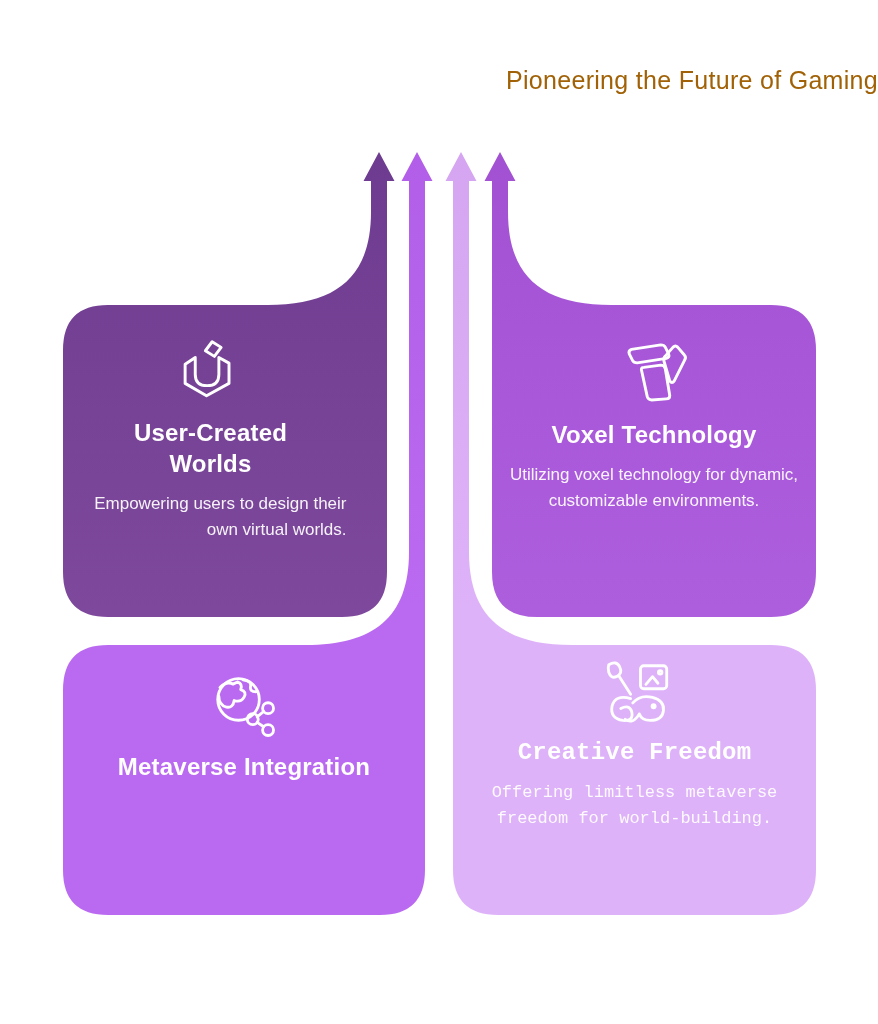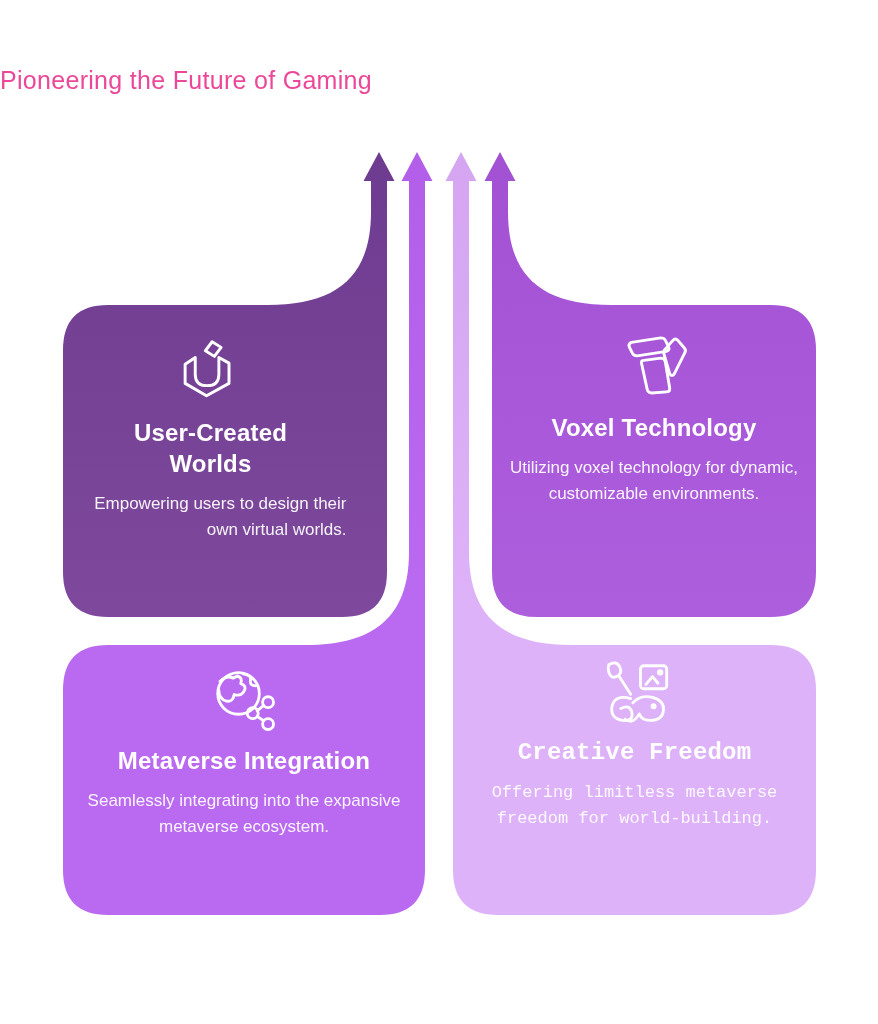--- a/index.html
+++ b/index.html
@@ -1,31 +1,31 @@
 <!DOCTYPE html>
 <html><head>
 <meta charset="utf-8">
 <style>
   html,body{margin:0;padding:0;background:#ffffff;}
   .stage{
     position:relative;width:878px;height:1024px;margin:0 auto;overflow:hidden;
     background:#ffffff;font-family:"Liberation Sans",sans-serif;
   }
   .main-title{
-    position:absolute;top:66px;left:0;right:0;text-align:left;
-    font-size:25px;font-weight:500;color:#ec4899;letter-spacing:.3px;
+    position:absolute;top:66px;left:0;right:0;text-align:right;
+    font-size:25px;font-weight:500;color:#a16207;letter-spacing:.3px;
   }
   .shapes{position:absolute;left:0;top:0;width:878px;height:1024px;display:block;}
   .card-content{
     position:absolute;box-sizing:border-box;display:flex;flex-direction:column;
     align-items:center;text-align:center;color:#ffffff;
   }
   .c0{left:48px;top:305px;width:325px;height:312px;padding-top:30px;}
-  .c1{left:492px;top:305px;width:324px;height:312px;padding-top:25px;}
-  .c2{left:63px;top:645px;width:362px;height:324px;padding-top:20px;}
+  .c1{left:492px;top:305px;width:324px;height:312px;padding-top:32px;}
+  .c2{left:63px;top:645px;width:362px;height:324px;padding-top:26px;}
   .c3{left:453px;top:645px;width:363px;height:288px;padding-top:12px;font-family:Liberation Mono, monospace;}
   .card-icon{width:72px;height:72px;flex:0 0 auto;}
   .c2 .card-icon,.c3 .card-icon{width:70px;height:70px;}
   .card-title{font-size:24px;font-weight:700;line-height:31px;margin:10px 0 0;letter-spacing:.2px;}
   .c0 .card-title{max-width:232px;}
   .card-desc{font-size:17px;line-height:26px;margin:12px 0 0;font-weight:400;color:rgba(255,255,255,.93);}
   .c0 .card-desc{max-width:272px;text-align:right;}
   .c1 .card-desc{max-width:302px;}
   .c2 .card-desc{max-width:334px;}
   .c3 .card-desc{max-width:300px;}
@@ -95,21 +95,20 @@
       <circle class="icon-stroke" cx="27" cy="26" r="19"></circle>
       <path class="icon-stroke" d="M10 15 Q16 9 22 12 L26 10 Q31 12 29 17 Q35 19 32 24 Q29 29 23 27 Q22 34 16 33 Q9 31 9 23"></path>
       <path class="icon-stroke" d="M31 8 Q39 9 38 14 Q37 19 43 19"></path>
       <line class="icon-stroke" x1="44" y1="42" x2="50" y2="37"></line>
       <line class="icon-stroke" x1="44" y1="47" x2="50" y2="51"></line>
       <circle class="icon-stroke" cx="40" cy="44" r="5" fill="#ba6af0"></circle>
       <circle class="icon-stroke" cx="54" cy="34" r="5" fill="#ba6af0"></circle>
       <circle class="icon-stroke" cx="54" cy="54" r="5" fill="#ba6af0"></circle>
     </svg>
     <h2 class="card-title">Metaverse Integration</h2>
-    <p class="card-desc">Seamlessly integrating into the expansive metaverse ecosystem.</p>
   </section>
 
   <section class="card-content c3">
     <svg class="card-icon" viewBox="0 0 64 64" aria-hidden="true">
       <rect class="icon-stroke" x="37" y="8" width="24" height="21" rx="3"></rect>
       <path class="icon-stroke" d="M42 25 L48 18 L53 24"></path>
       <circle class="icon-stroke" cx="55" cy="14" r="1.6"></circle>
       <path class="icon-stroke" d="M8 7 Q15 3 18 9 Q21 15 15 18 Q10 20 8 14 Q7 10 8 7 Z"></path>
       <line class="icon-stroke" x1="17" y1="17" x2="28" y2="34"></line>
       <path class="icon-stroke" d="M28 38 Q14 34 11 45 Q9 56 21 58 Q31 59 29 50 Q27 43 19 47"></path>

